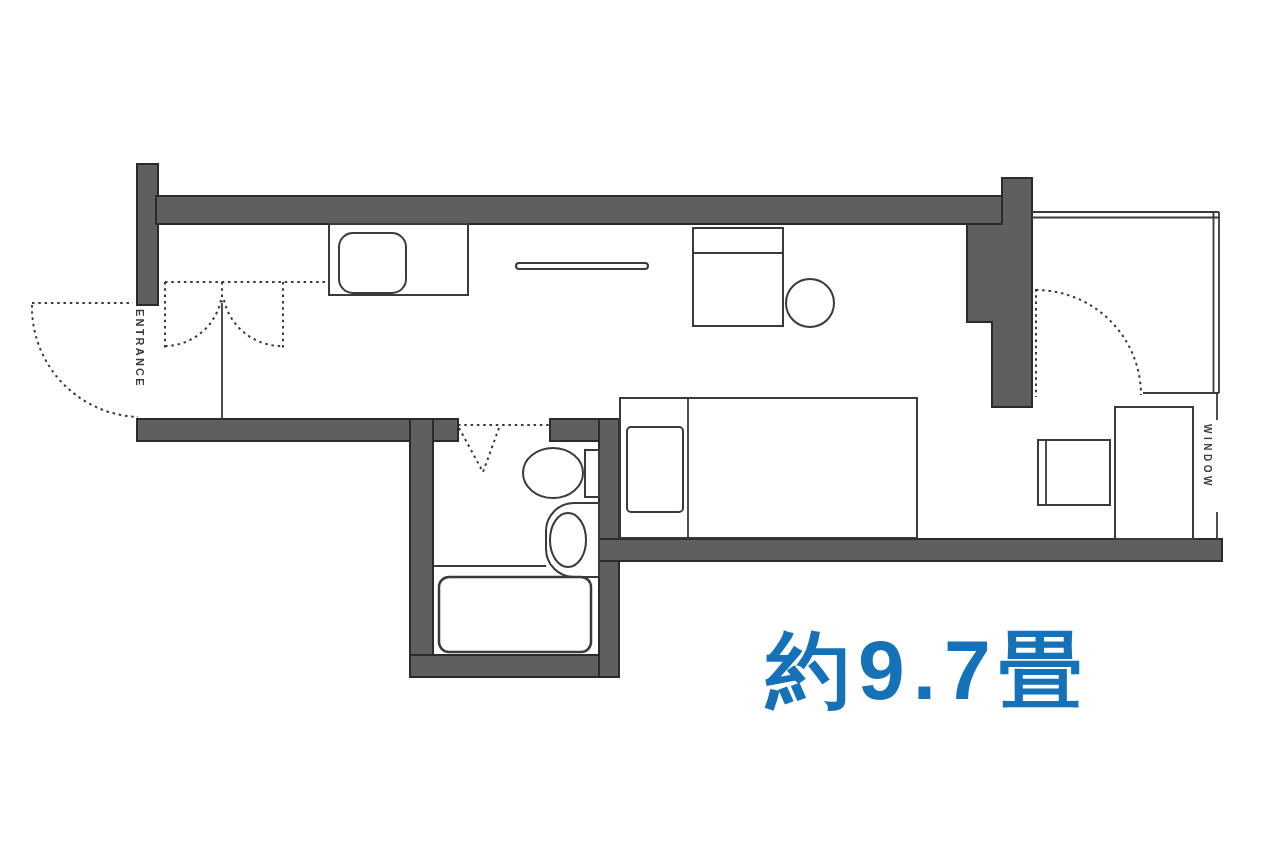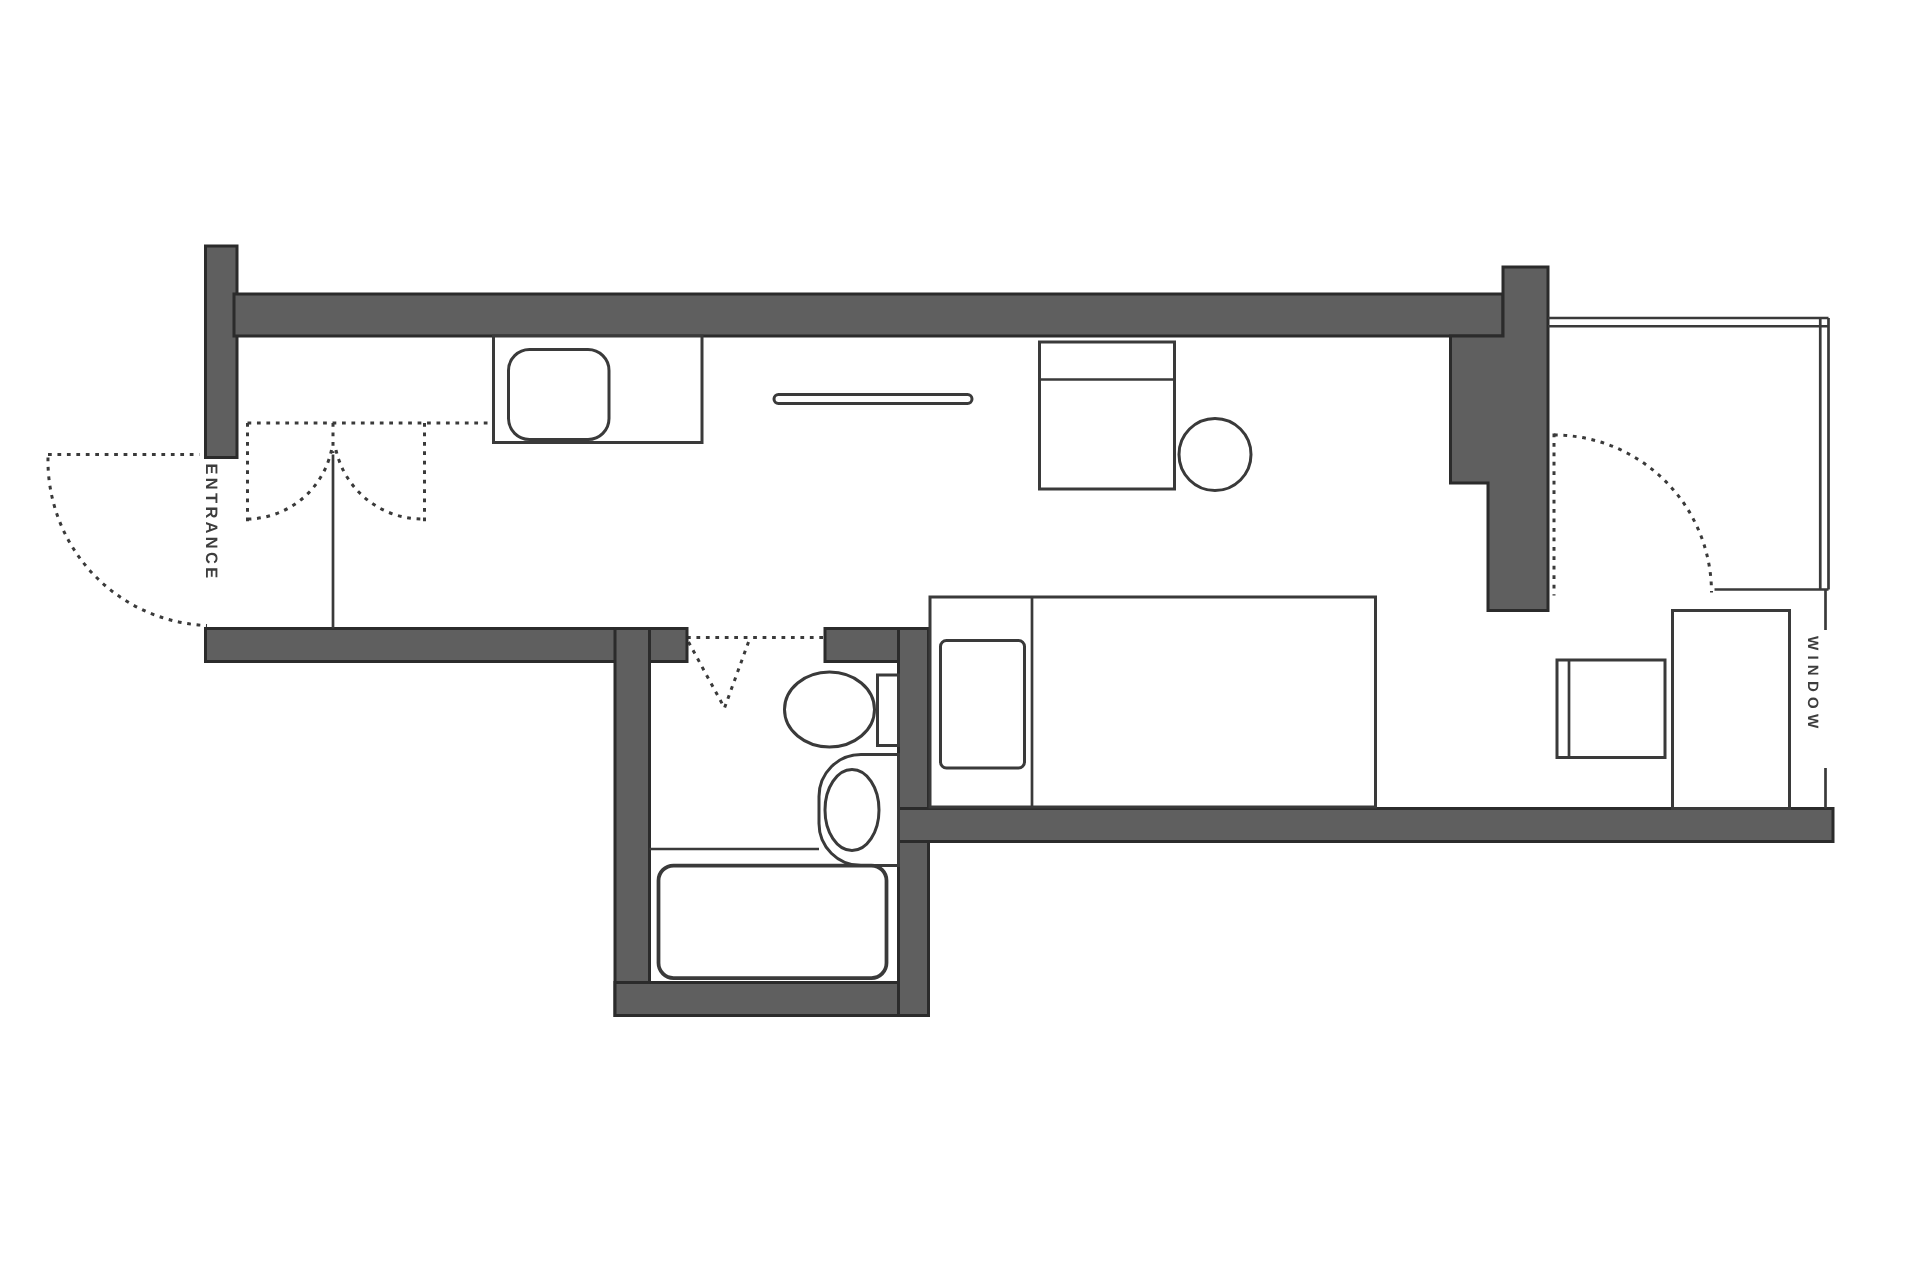--- a/index.html
+++ b/index.html
@@ -83,13 +83,14 @@
       <rect class="furn thick" x="439" y="577" width="152" height="75" rx="10"></rect>
 
       <rect class="furn" x="1115" y="407" width="78" height="132"></rect>
       <rect class="furn" x="1038" y="440" width="72" height="65"></rect>
       <path class="furn-ln" d="M1046,440 V505"></path>
     </g>
   </svg>
 
   <div class="vlabel entrance">ENTRANCE</div>
   <div class="vlabel window">WINDOW</div>
+  <div class="area">約9.7畳</div>
 </div>
 
 </body></html>

